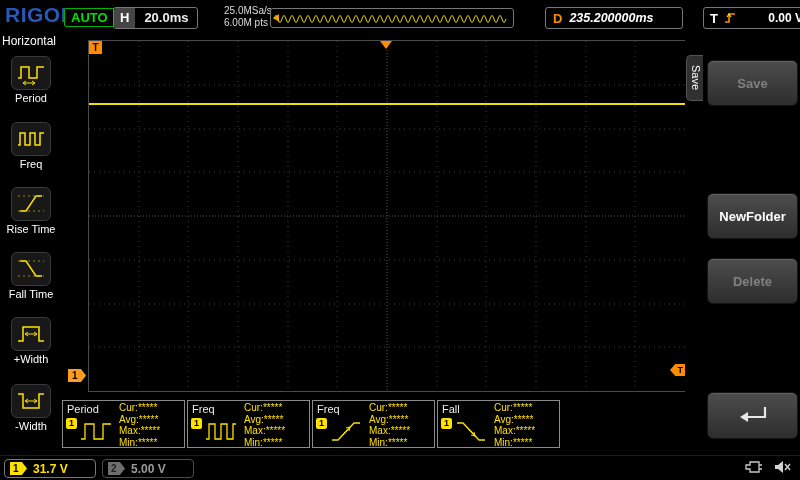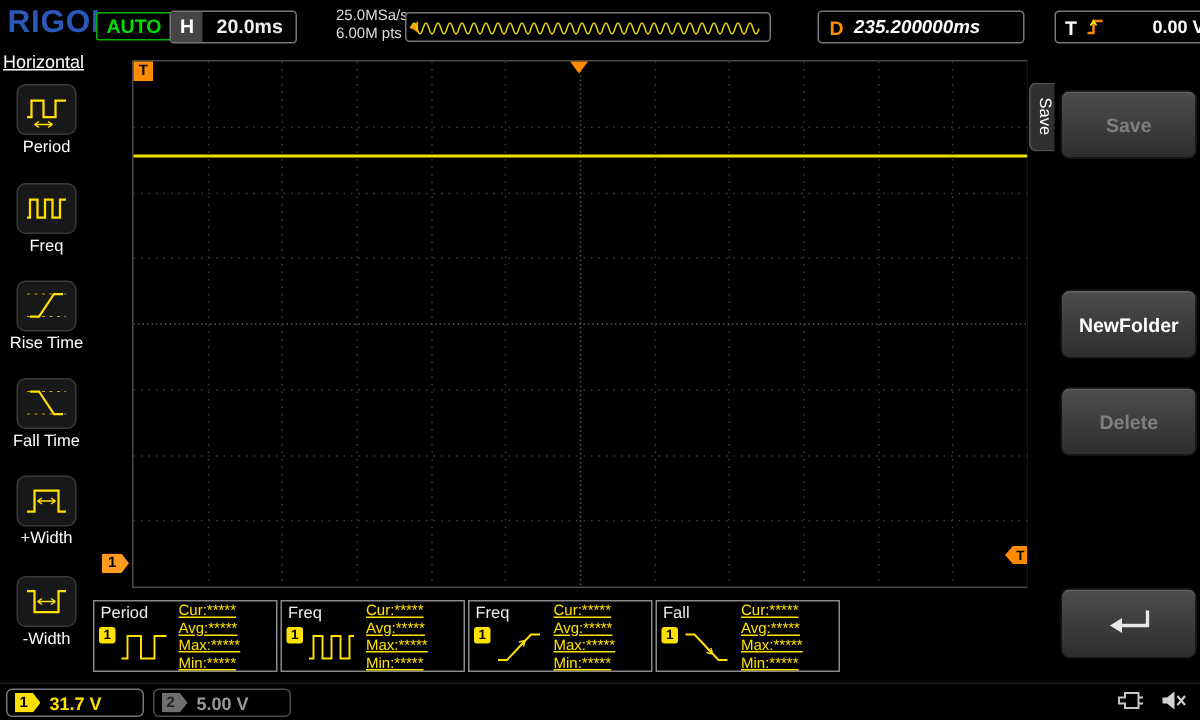--- a/index.html
+++ b/index.html
@@ -24,21 +24,21 @@
          display:flex;align-items:center;gap:7px;padding:0 7px;background:#000;}
   .d-label{color:#ff8c00;font-weight:bold;font-size:13px;}
   .d-value{color:#fff;font-weight:bold;font-size:12.5px;font-style:italic;}
   .t-box{position:absolute;left:703px;top:7px;width:93px;height:20px;border:1px solid #777;border-radius:3px;
          display:flex;align-items:center;gap:5px;padding:0 6px;background:#000;}
   .t-label{color:#fff;font-weight:bold;font-size:13px;}
   .t-value{color:#fff;font-weight:bold;font-size:12px;margin-left:auto;}
 
   
   .sidebar{position:absolute;left:0;top:34px;width:62px;height:421px;background:#000;}
-  .sidebar-title{position:absolute;left:2px;top:0;color:#fff;font-size:12px;text-decoration:underline;}
+  .sidebar-title{position:absolute;left:2px;top:0;color:#fff;font-size:12px;}
   .side-item{position:absolute;left:0;width:62px;text-align:center;cursor:pointer;}
   .side-icon{width:38px;height:32px;margin:0 auto;background:#181818;border:1px solid #3a3a3a;
              border-radius:6px;display:flex;align-items:center;justify-content:center;}
   .side-label{color:#fff;font-size:11px;margin-top:2px;white-space:nowrap;}
 
   
   .grid{position:absolute;left:88px;top:40px;width:596px;height:350px;border:1px solid #4a4a4a;background:#000;}
   .waveline{position:absolute;left:0;top:62px;width:596px;height:2px;background:#f0e000;}
   .tl-trig{position:absolute;left:0;top:0;width:13px;height:13px;background:#ff8c00;color:#000;
            font-size:10px;font-weight:bold;line-height:13px;text-align:center;}
@@ -62,21 +62,21 @@
             display:flex;align-items:center;justify-content:center;cursor:pointer;}
   .menu-btn.disabled{color:#808080;}
 
   
   .meas-row{position:absolute;left:62px;top:400px;display:flex;gap:2px;}
   .meas-box{position:relative;width:123px;height:48px;border:1px solid #8a8a8a;background:#000;box-sizing:border-box;}
   .meas-name{position:absolute;left:4px;top:2px;color:#eee;font-size:11px;}
   .meas-src{position:absolute;left:3px;top:17px;width:11px;height:11px;background:#ffe100;color:#000;
             border-radius:2px;font-size:9px;font-weight:bold;line-height:11px;text-align:center;}
   .meas-glyph{position:absolute;left:15px;top:16px;}
-  .meas-vals{position:absolute;left:56px;top:1px;color:#ffe100;font-size:10px;line-height:11.5px;white-space:nowrap;text-decoration:underline;}
+  .meas-vals{position:absolute;left:56px;top:1px;color:#ffe100;font-size:10px;line-height:11.5px;white-space:nowrap;}
 
   
   .bottombar{position:absolute;left:0;top:455px;width:800px;height:25px;background:#000;border-top:1px solid #1d1d1d;}
   .ch-box{position:absolute;top:3px;height:19px;border:1px solid #777;border-radius:4px;background:#000;
           display:flex;align-items:center;gap:6px;padding:0 5px;box-sizing:border-box;cursor:pointer;}
   .ch1-box{left:4px;width:92px;}
   .ch2-box{left:102px;width:92px;border-color:#4c4c4c;}
   .ch-badge{width:17px;height:13px;color:#000;font-size:10px;font-weight:bold;line-height:13px;padding-left:3px;
             box-sizing:border-box;clip-path:polygon(0 0,70% 0,100% 50%,70% 100%,0 100%);}
   .ch1-box .ch-badge{background:#ffe100;}

